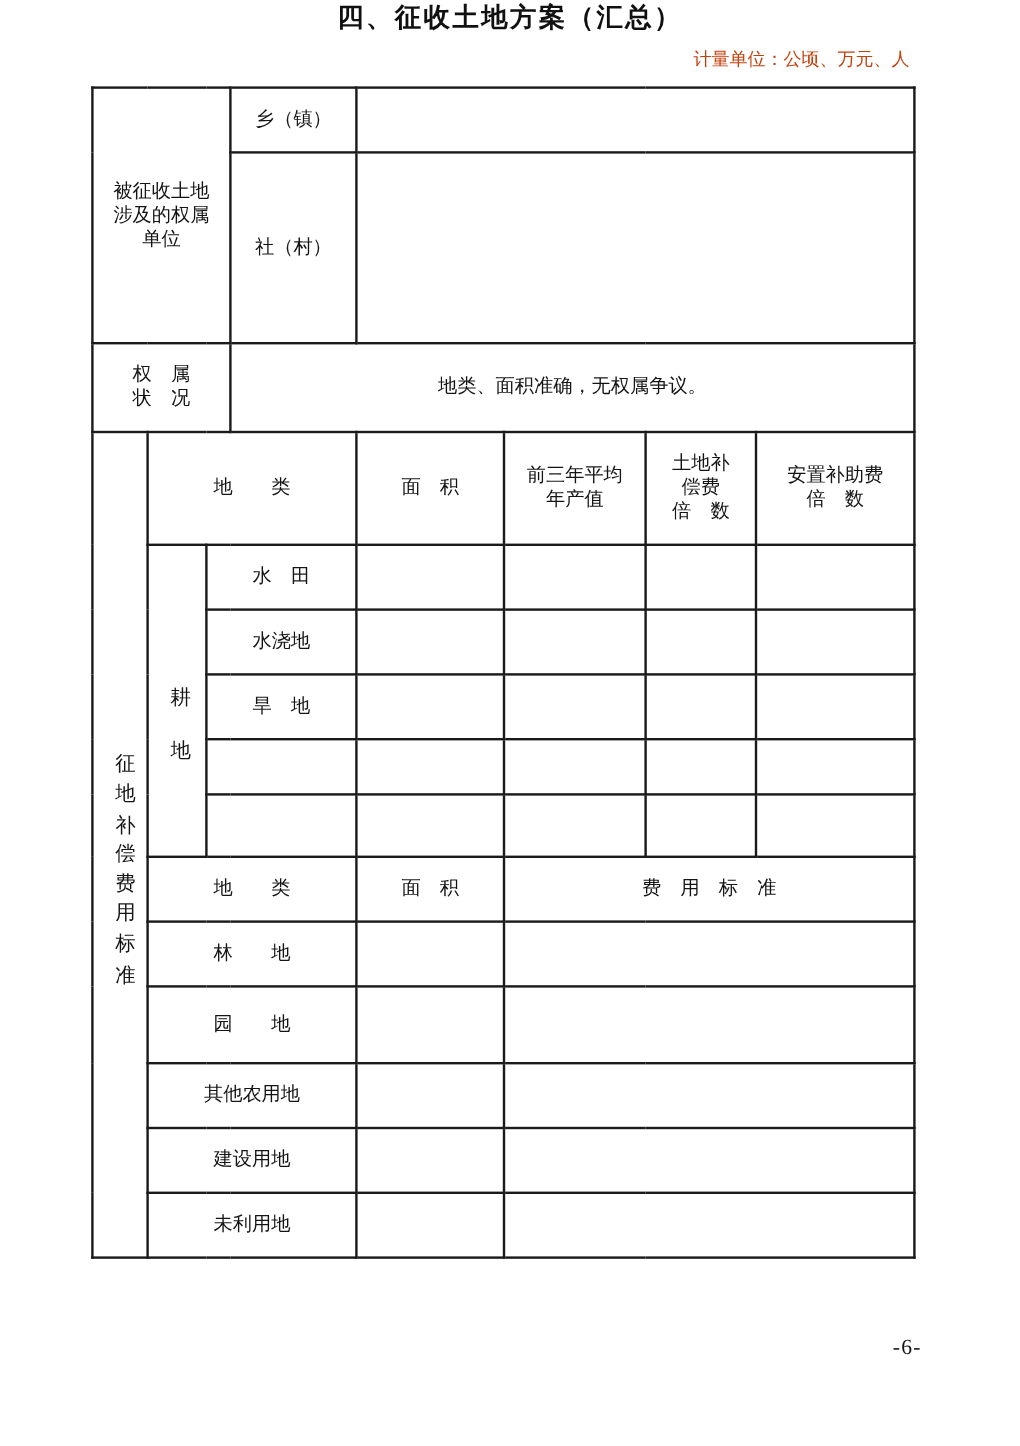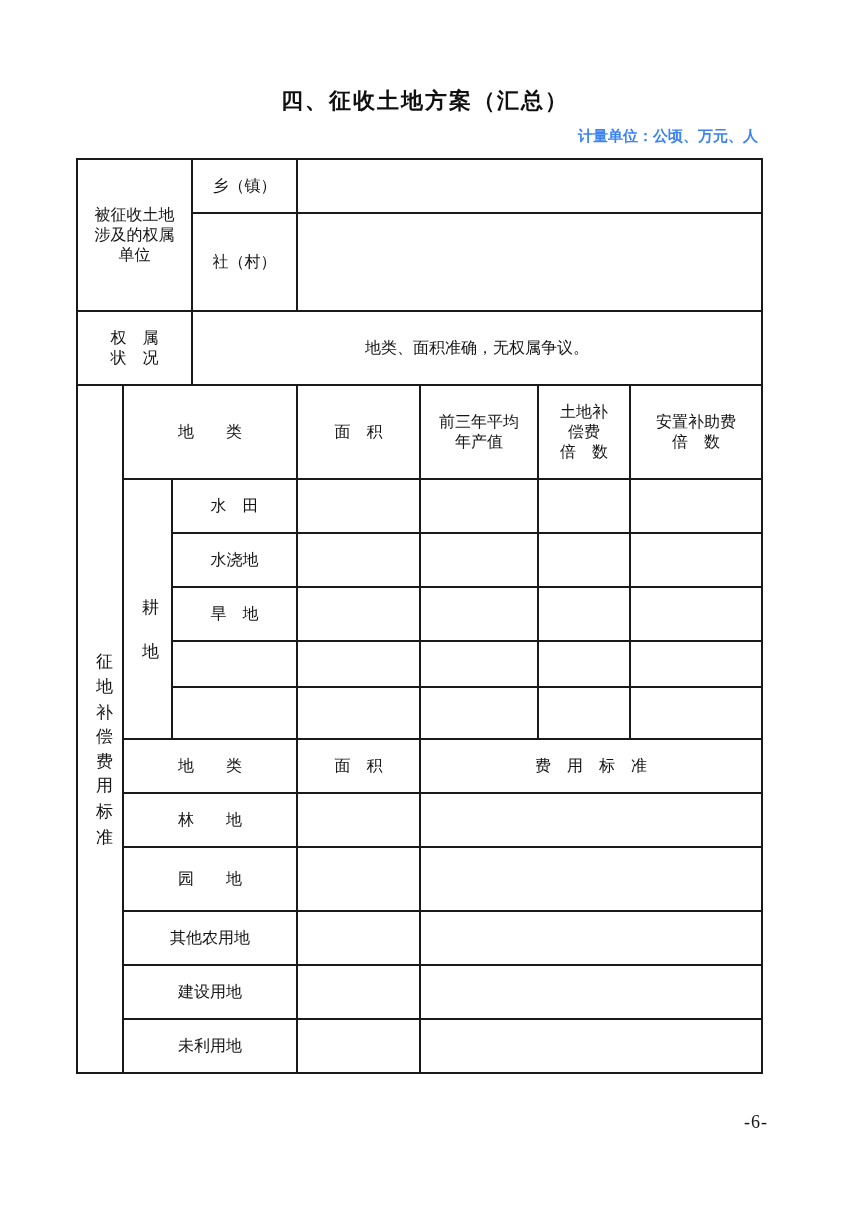--- a/index.html
+++ b/index.html
@@ -7,38 +7,37 @@
   .page {
     position:relative;
     width:850px; height:1205px;
     margin:0 auto;
     background:#ffffff;
     font-family:"Liberation Serif", serif;
     color:#141414;
     overflow:hidden;
   }
   .doc-title {
-    padding-top:86px;
     text-align:center;
     font-family:"Liberation Sans", sans-serif;
     font-weight:bold;
     font-size:22px;
     letter-spacing:2px;
     line-height:30px;
     color:#101010;
   }
   .unit-note {
     margin-top:10px;
     padding-right:92px;
     text-align:right;
     font-family:"Liberation Sans", sans-serif;
-    font-weight:bold;
+    font-weight:normal;
     font-size:15px;
     line-height:20px;
-    color:#3b82f6;
+    color:#c2410c;
   }
   table.form {
     margin:12px 0 0 76px;
     border-collapse:collapse;
     table-layout:fixed;
     width:686px;
   }
   table.form td {
     border:2px solid #1a1a1a;
     padding:16px;
@@ -99,21 +98,21 @@
         <col style="width:92px">
         <col style="width:132px">
     </colgroup>
 
     <tbody>
         <tr style="height:45px">
       <td rowspan="2" colspan="3" class="group-label">被征收土地涉及的权属单位</td>
       <td>乡（镇）</td>
       <td colspan="4"></td>
     </tr>
-    <tr style="height:98px">
+    <tr style="height:159px">
       <td>社（村）</td>
       <td colspan="4"></td>
     </tr>
 
     <tr style="height:50px">
       <td colspan="3" class="pre">权　属
 状　况</td>
       <td colspan="5" class="left">地类、面积准确，无权属争议。</td>
     </tr>
 

